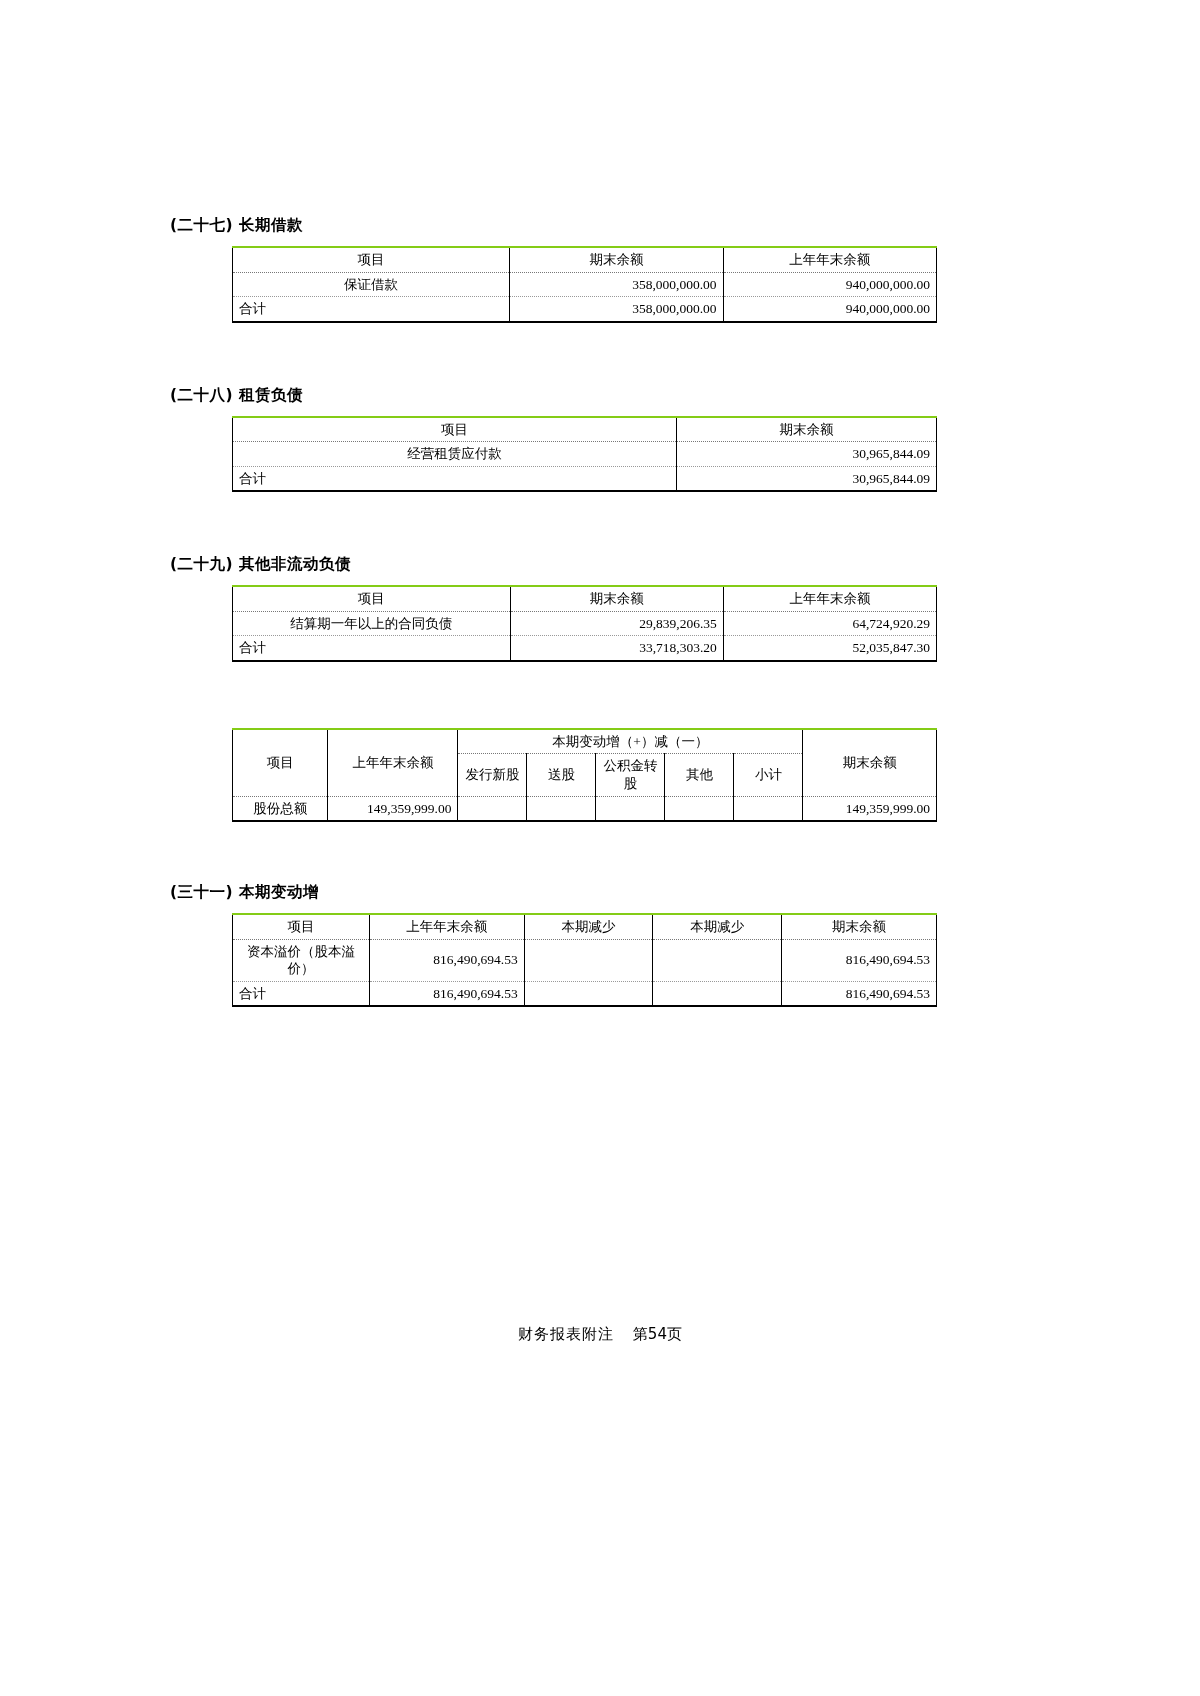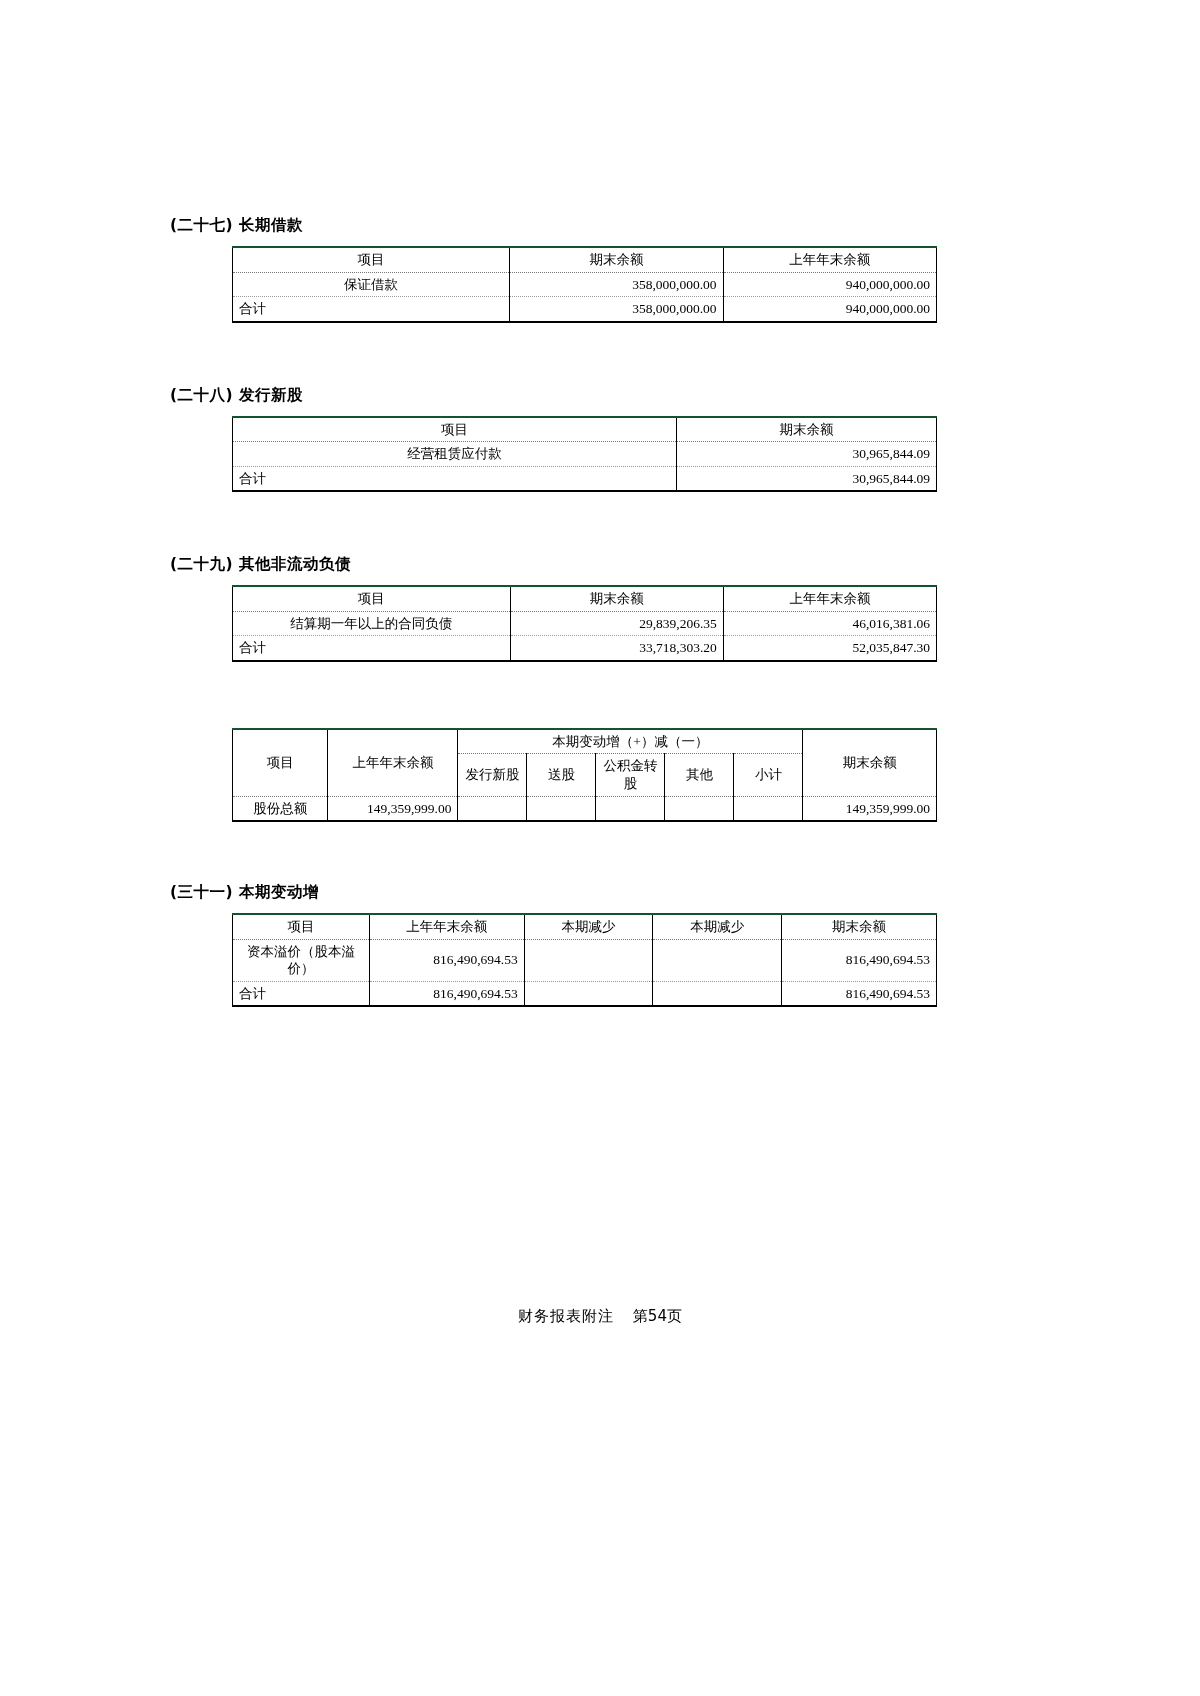--- a/index.html
+++ b/index.html
@@ -43,21 +43,21 @@
     border-left: 1px solid #000;
     border-right: 1px solid #000;
     border-top: 1px dotted #999;
     border-bottom: 1px dotted #999;
     padding: 3px 6px;
     font-weight: normal;
     vertical-align: middle;
     line-height: 1.3;
   }
   table.fin tr.head td, table.fin tr.head th {
-    border-top: 2px solid #14532d;
+    border-top: 2px solid #84cc16;
     border-bottom: 1px dotted #777;
     text-align: center;
   }
   table.fin tr.last td {
     border-bottom: 2px solid #000;
   }
   .c { text-align: left; }
   .r { text-align: right; padding-right: 10px; }
   .l { text-align: center; padding-left: 8px; }
   .gap-a { height: 62px; }
@@ -84,21 +84,21 @@
   #t-capital .col-end { width: 135px; }
 
   #t-surplus { width: 705px; }
   #t-surplus .col-item { width: 180px; }
   #t-surplus .col-v { width: 175px; }
 
   .footer {
     position: absolute;
     left: 0;
     right: 0;
-    bottom: 178px;
+    bottom: 160px;
     text-align: center;
     font-size: 15px;
     font-family: "DejaVu Sans", sans-serif;
   }
   .footer .label { letter-spacing: 1px; }
   .footer .page-no { margin-left: 14px; }
   .tall td { height: 30px; }
   .two-line { line-height: 1.25; }
 </style>
 </head>
@@ -125,21 +125,21 @@
         <td class="r">358,000,000.00</td>
         <td class="r">940,000,000.00</td>
       </tr>
     </tbody>
       </table>
   </div>
 
   <div class="gap-a"></div>
 
   <div class="section">
-    <div class="section-title">(二十八) 发行新股</div>
+    <div class="section-title">(二十八) 租赁负债</div>
     <table class="fin" id="t-lease">
       <tbody>
           <tr class="head">
         <td class="col-item c">项目</td>
         <td class="col-v c">期末余额</td>
       </tr>
       <tr>
         <td class="l">经营租赁应付款</td>
         <td class="r">30,965,844.09</td>
       </tr>
@@ -158,21 +158,21 @@
     <table class="fin" id="t-othernc">
       <tbody>
           <tr class="head">
         <td class="col-item c">项目</td>
         <td class="col-v c">期末余额</td>
         <td class="col-v c">上年年末余额</td>
       </tr>
       <tr>
         <td class="l">结算期一年以上的合同负债</td>
         <td class="r">29,839,206.35</td>
-        <td class="r">46,016,381.06</td>
+        <td class="r">64,724,920.29</td>
       </tr>
       <tr class="last">
         <td class="c">合计</td>
         <td class="r">33,718,303.20</td>
         <td class="r">52,035,847.30</td>
       </tr>
     </tbody>
       </table>
   </div>
 

